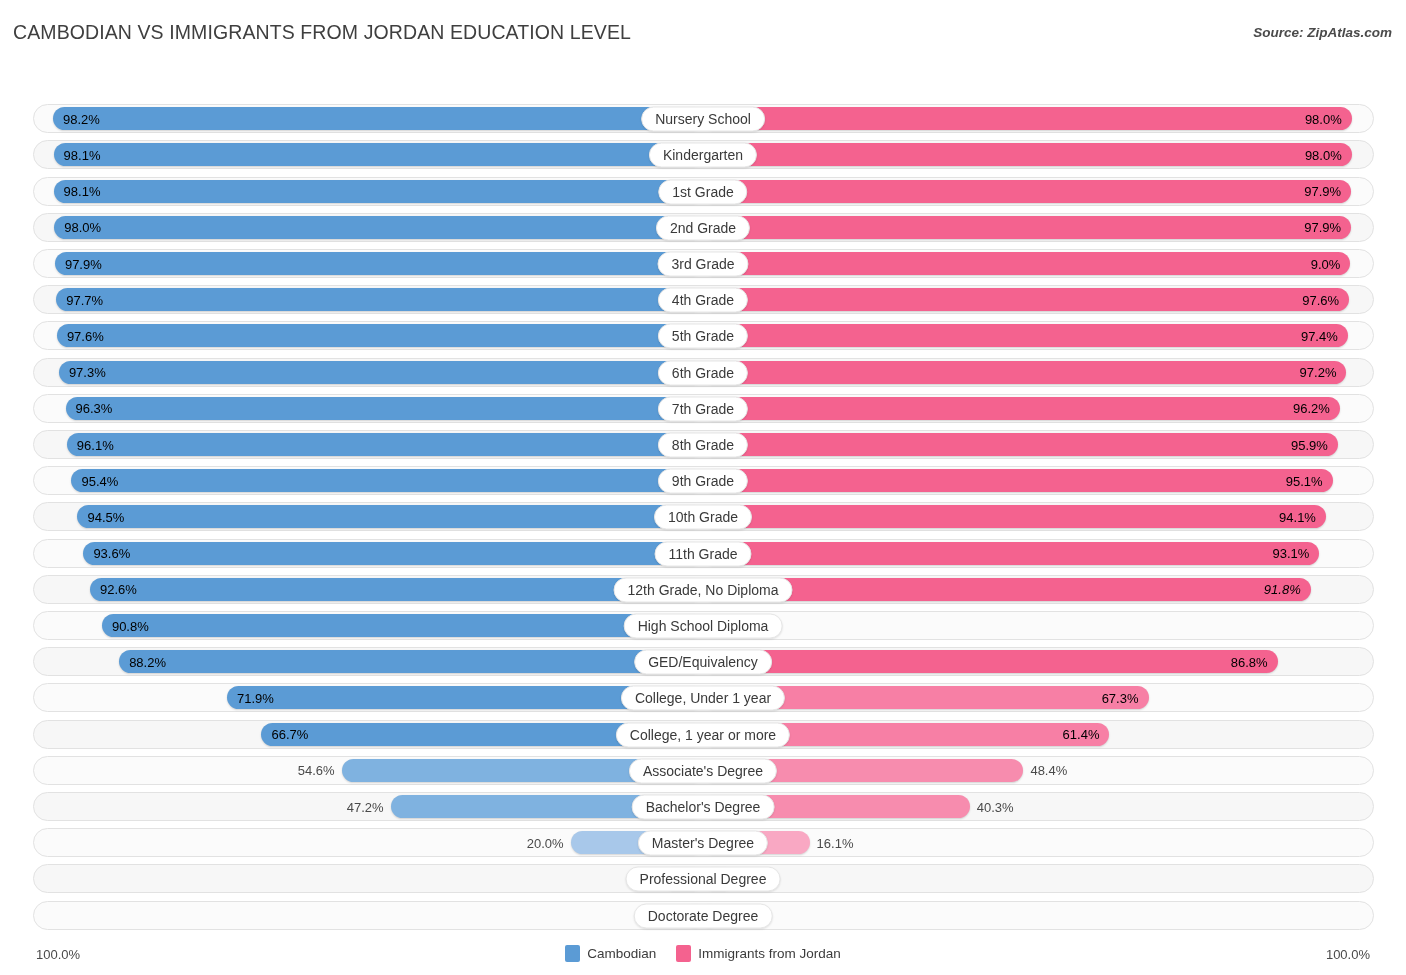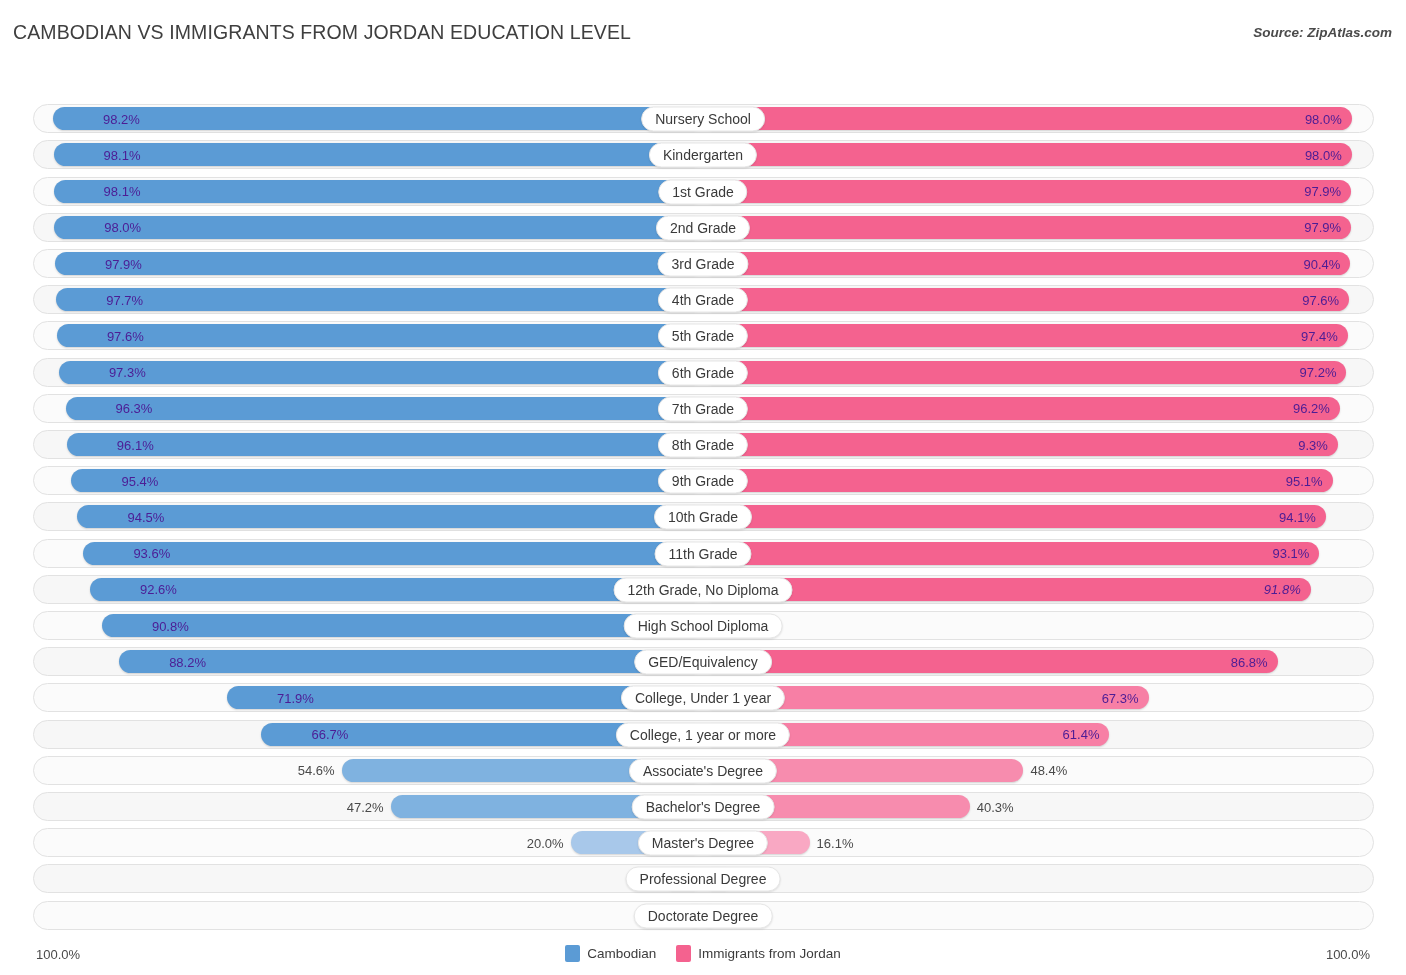--- a/index.html
+++ b/index.html
@@ -49,21 +49,21 @@
     position:absolute;top:3px;height:23px;
     border-radius:12px;
     box-shadow:0 1px 2px rgba(0,0,0,.16);
   }
   .bar-left{right:0;}
   .bar-right{left:0;}
   .barval{
     position:absolute;top:50%;transform:translateY(-50%);
     font-size:13px;white-space:nowrap;
   }
-  .barval.inside{color:#4c1d95;margin-left:40px;}
+  .barval.inside{color:#000000;}
   .barval.outside{color:#4a4a4a;}
   .barval.left-inside{left:10px;}
   .barval.left-outside{right:calc(100% + 7px);}
   .barval.right-inside{right:10px;}
   .barval.right-outside{left:calc(100% + 7px);}
   .catlabel{
     position:absolute;left:50%;top:50%;
     transform:translate(-50%,-50%);
     background:#ffffff;
     border:1px solid #e6e6e6;
@@ -159,21 +159,21 @@
     </div>
     <div class="row alt" style="top: 191px;">
       <div class="track"></div>
       <div class="halfwrap half-left">
         <div class="bar bar-left" style="width: 648.098px; background: rgb(91, 155, 213);">
           <span class="barval inside left-inside">97.9%</span>
         </div>
       </div>
       <div class="halfwrap half-right">
         <div class="bar bar-right" style="width: 647.436px; background: rgb(244, 98, 143);">
-          <span class="barval inside right-inside">90.4%</span>
+          <span class="barval inside right-inside">9.0%</span>
         </div>
       </div>
       <div class="catlabel">3rd Grade</div>
     </div>
     <div class="row" style="top: 227.2px;">
       <div class="track"></div>
       <div class="halfwrap half-left">
         <div class="bar bar-left" style="width: 646.774px; background: rgb(91, 155, 213);">
           <span class="barval inside left-inside">97.7%</span>
         </div>
@@ -229,21 +229,21 @@
     </div>
     <div class="row" style="top: 372px;">
       <div class="track"></div>
       <div class="halfwrap half-left">
         <div class="bar bar-left" style="width: 636.182px; background: rgb(91, 155, 213);">
           <span class="barval inside left-inside">96.1%</span>
         </div>
       </div>
       <div class="halfwrap half-right">
         <div class="bar bar-right" style="width: 634.858px; background: rgb(244, 98, 143);">
-          <span class="barval inside right-inside">9.3%</span>
+          <span class="barval inside right-inside">95.9%</span>
         </div>
       </div>
       <div class="catlabel">8th Grade</div>
     </div>
     <div class="row alt" style="top: 408.2px;">
       <div class="track"></div>
       <div class="halfwrap half-left">
         <div class="bar bar-left" style="width: 631.548px; background: rgb(91, 155, 213);">
           <span class="barval inside left-inside">95.4%</span>
         </div>

